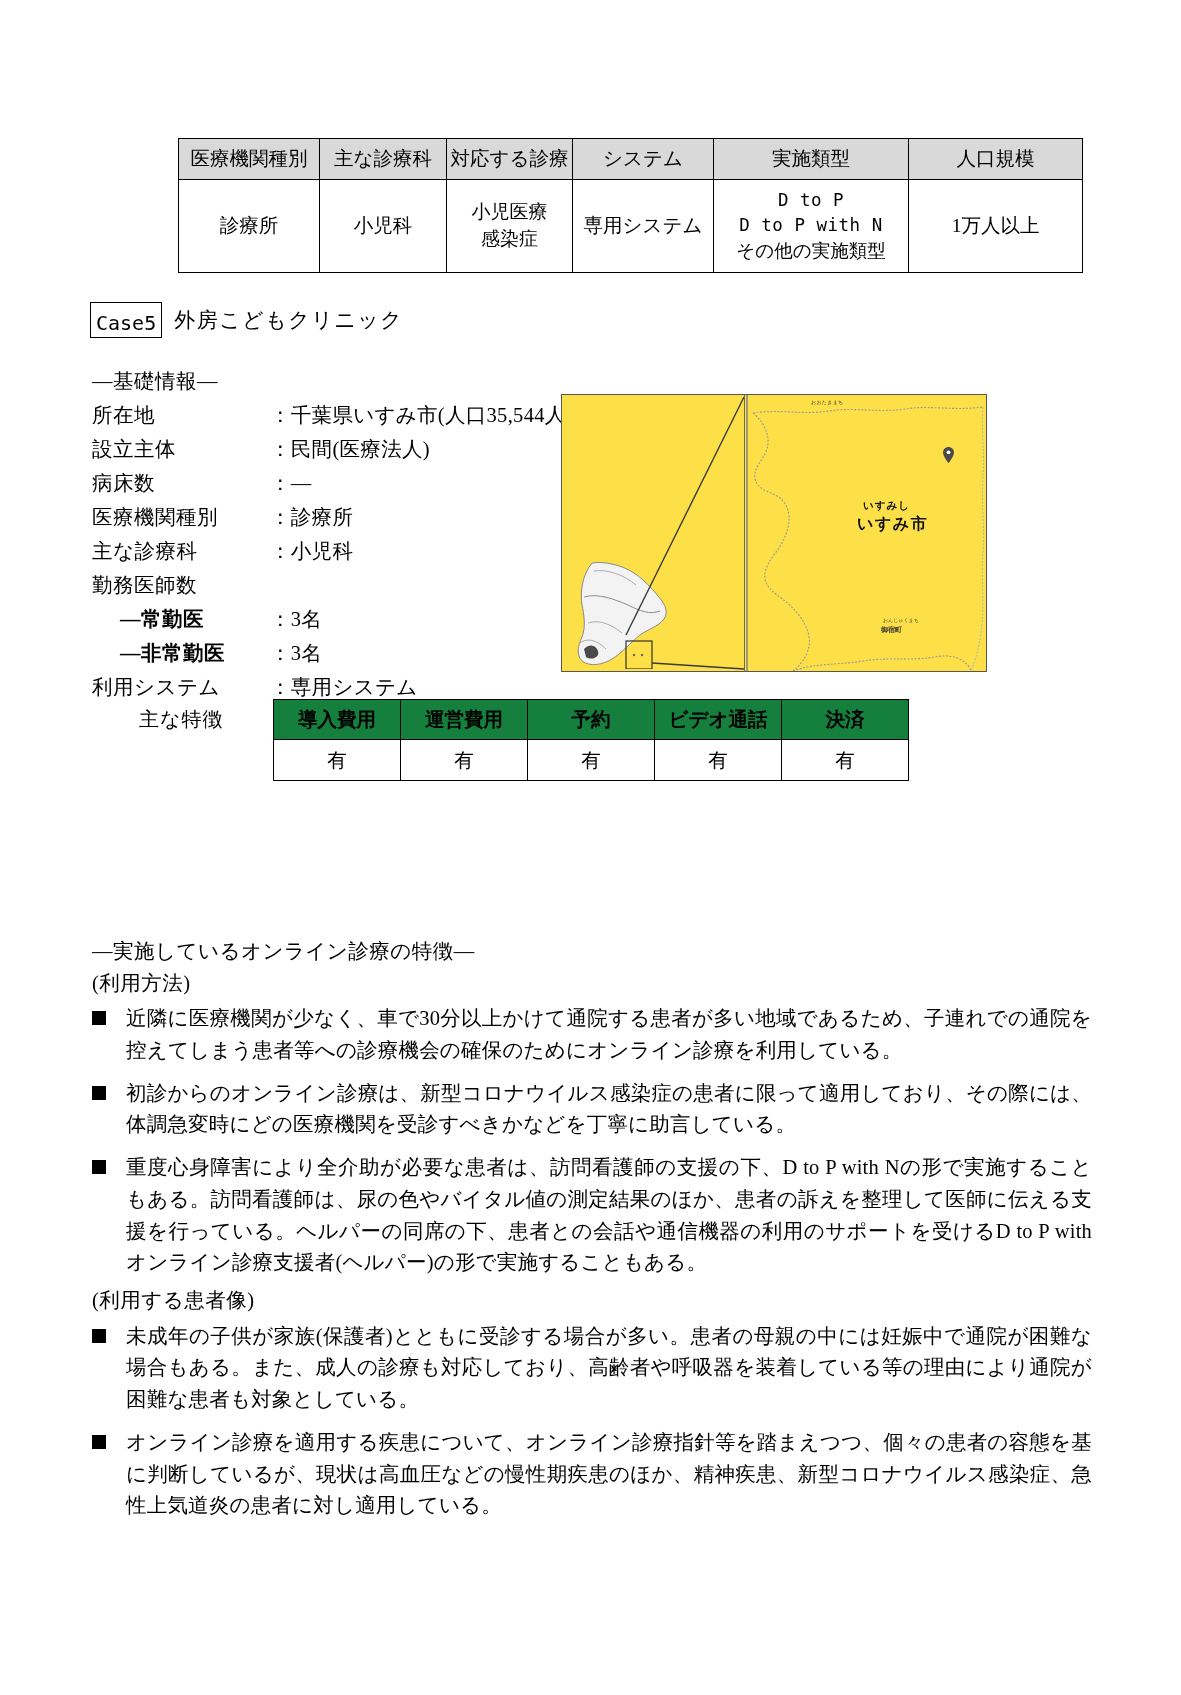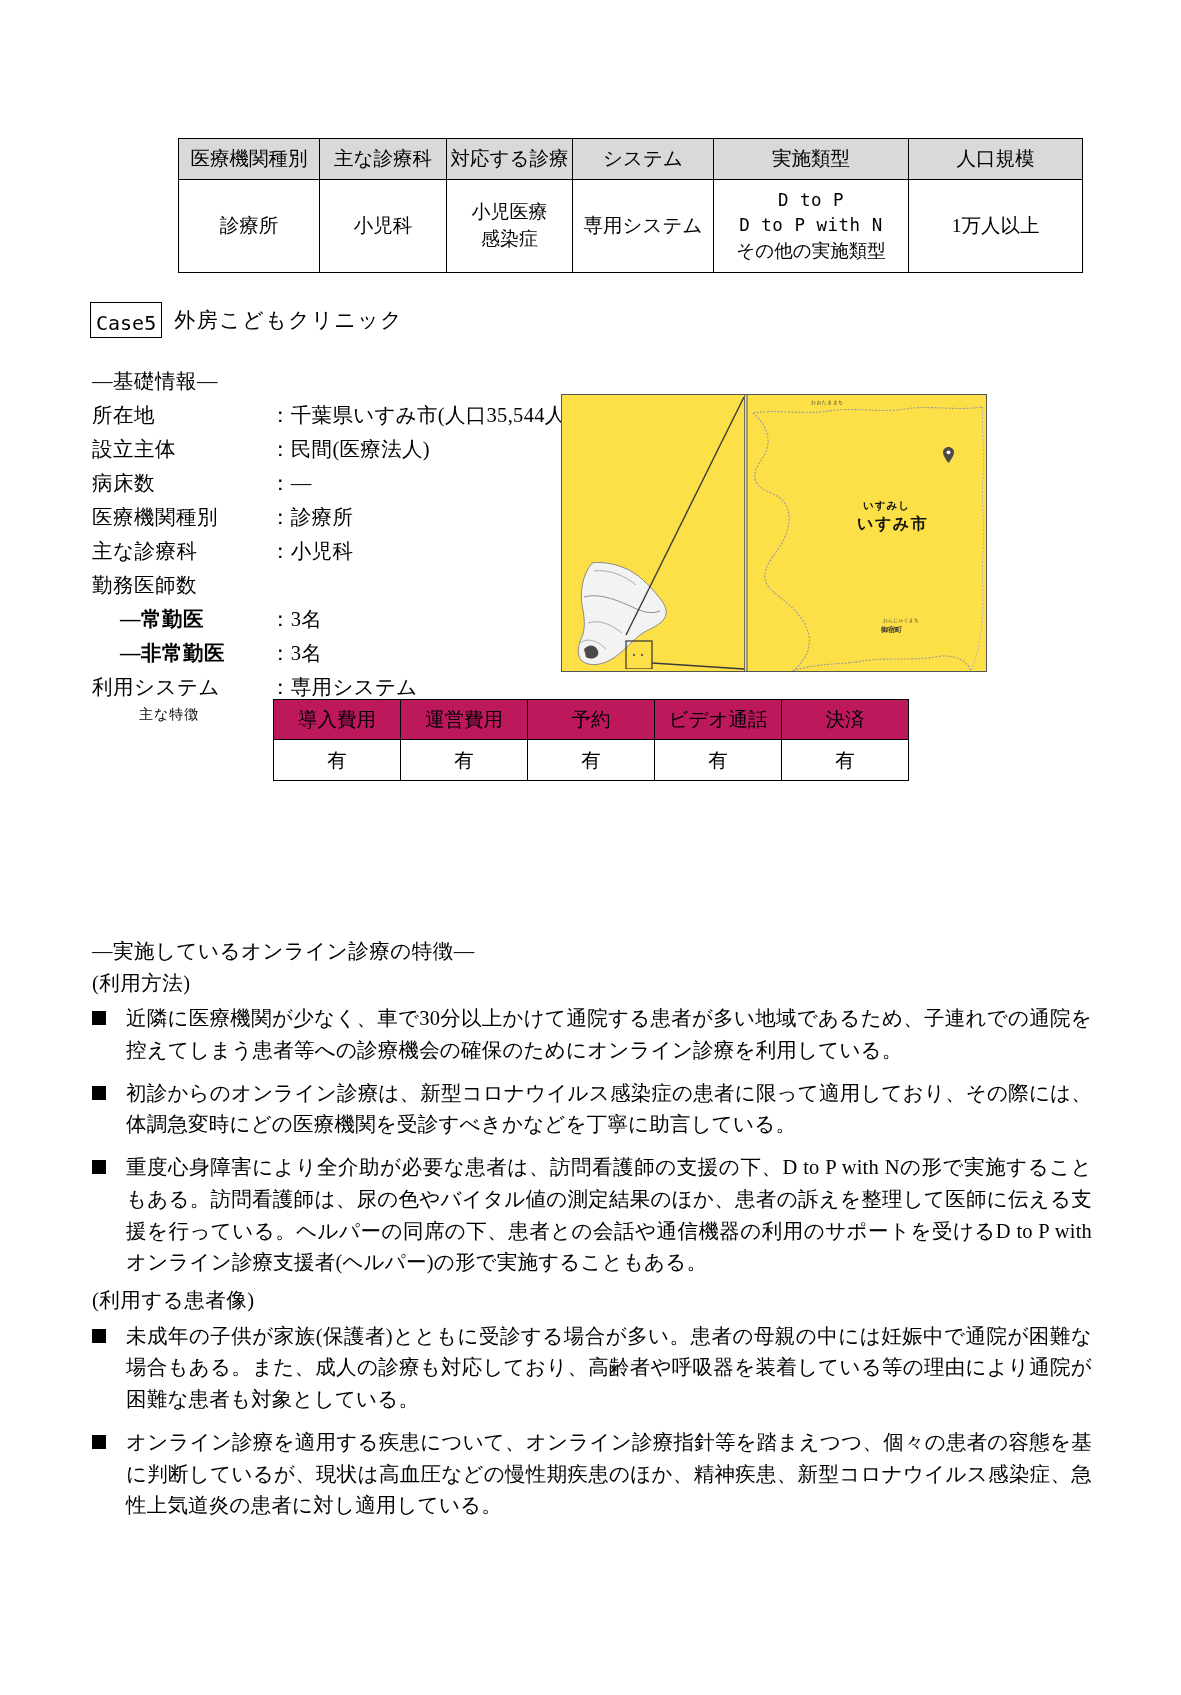--- a/index.html
+++ b/index.html
@@ -202,42 +202,42 @@
     width: 100%;
     height: 100%;
     pointer-events: none;
   }
 
   
   .feature-label {
     position: absolute;
     left: 139px;
     top: 706px;
-    font-size: 14px;
+    font-size: 20px;
     letter-spacing: 1px;
   }
   .feature-table {
     position: absolute;
     left: 273px;
     top: 699px;
     width: 636px;
     border-collapse: collapse;
     table-layout: fixed;
   }
   .feature-table th,
   .feature-table td {
     border: 1.6px solid #000;
     text-align: center;
     vertical-align: middle;
     font-size: 19.5px;
     font-weight: normal;
     padding: 0;
     height: 39px;
   }
-  .feature-table th { background: #be185d; }
+  .feature-table th { background: #15803d; font-weight: bold; }
   .feature-table td { height: 40px; }
 
   
   .section {
     position: absolute;
     left: 92px;
     width: 1000px;
     font-size: 20.5px;
   }
   .sec-head {

